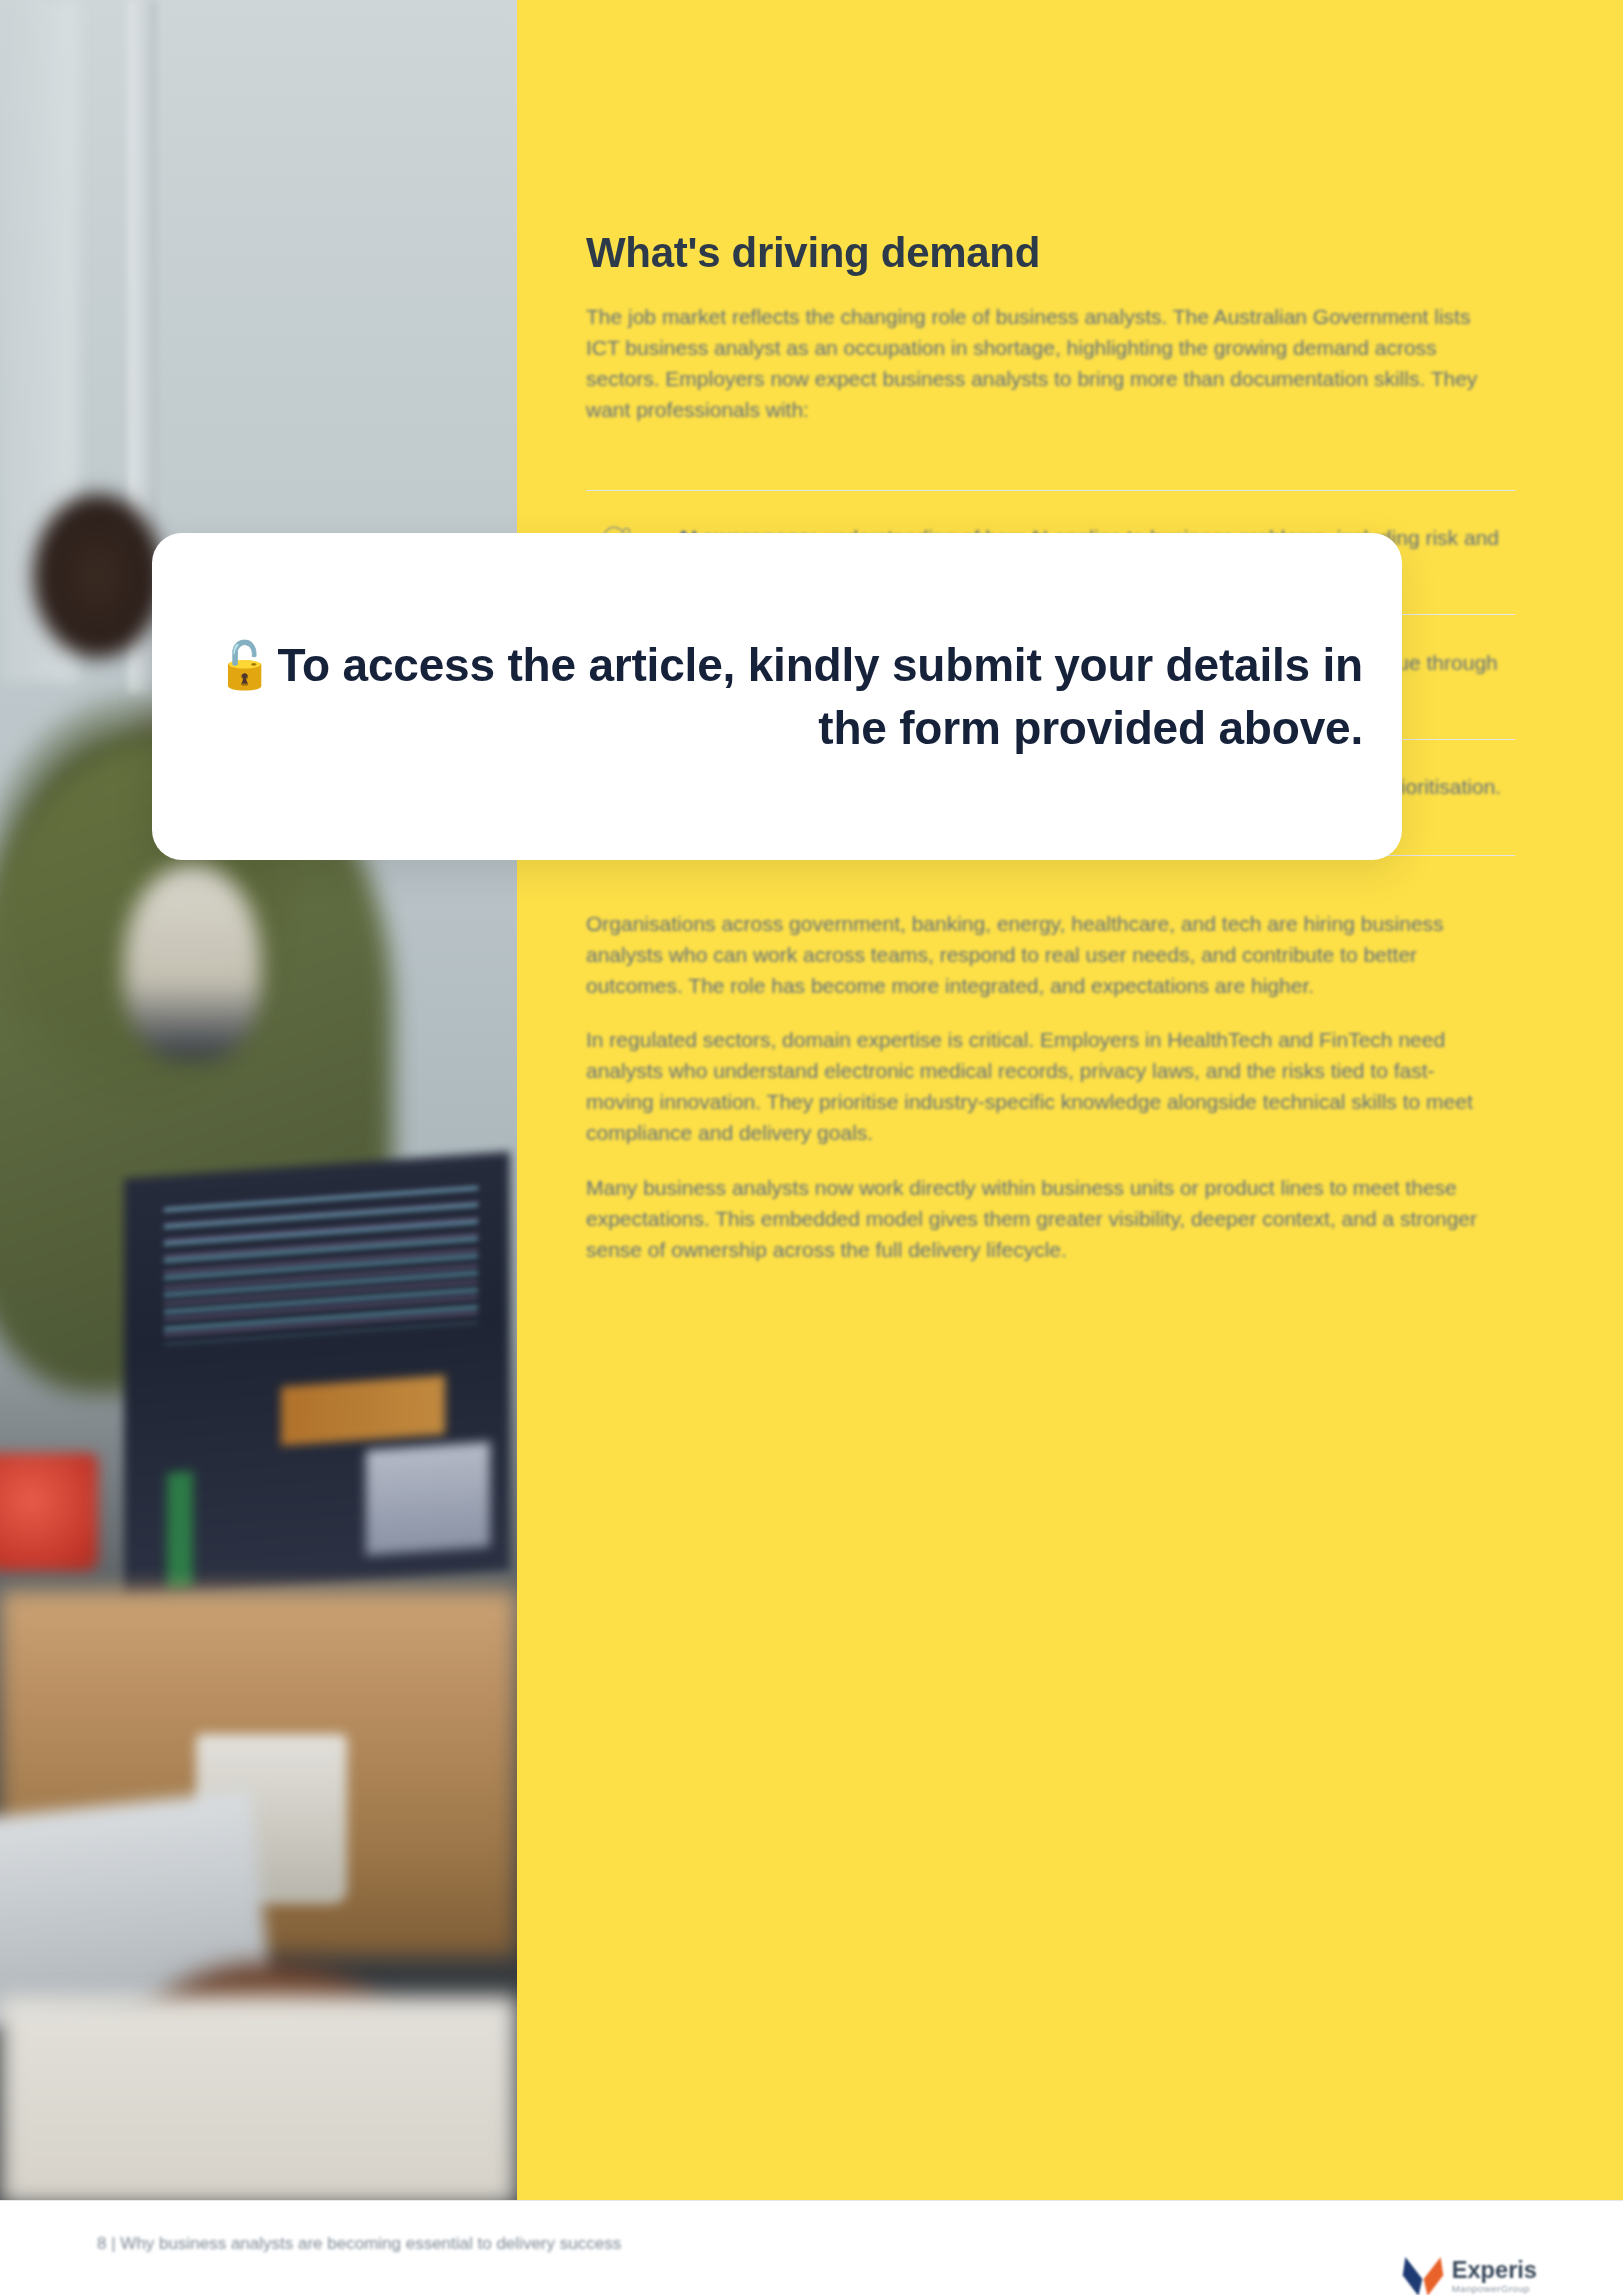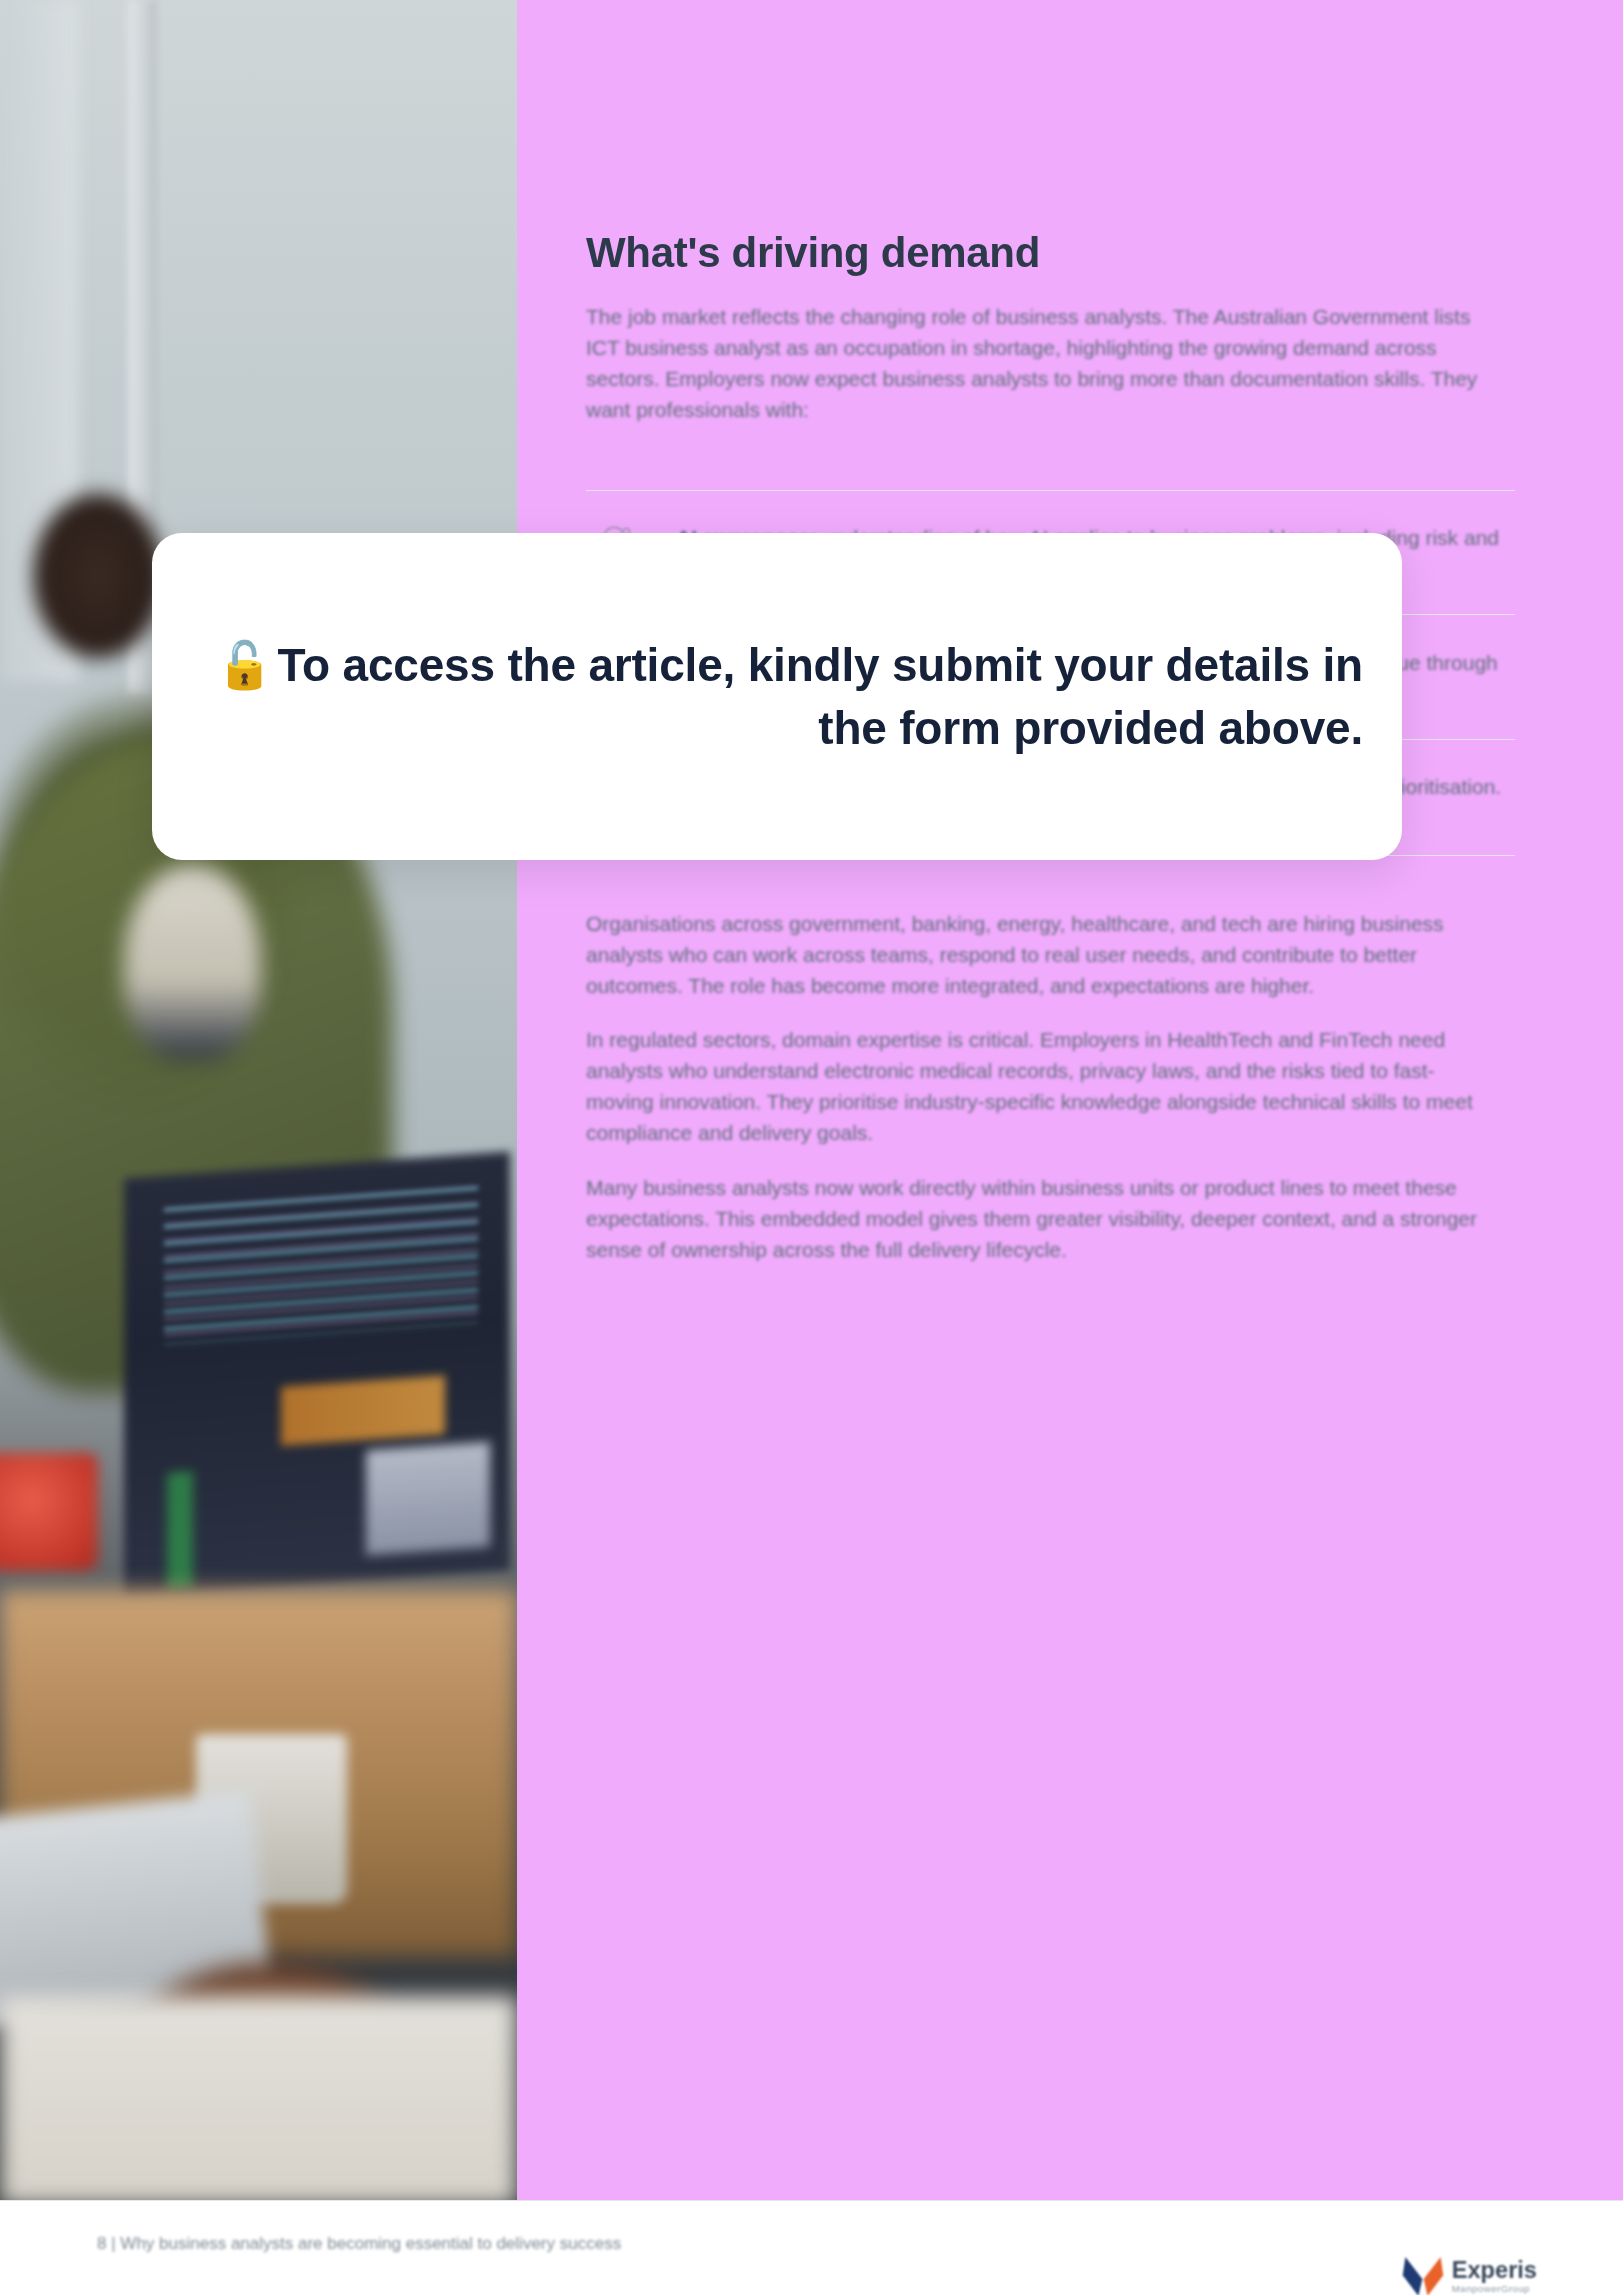--- a/index.html
+++ b/index.html
@@ -12,21 +12,21 @@
     height: 2295px;
     font-family: "Liberation Sans", sans-serif;
     position: relative;
     overflow: hidden;
   }
 
   
   .page {
     position: absolute;
     inset: 0;
-    background: #f0abfc;
+    background: #fde047;
   }
 
   
   .photo-col {
     position: absolute;
     left: 0;
     top: 0;
     width: 517px;
     height: 2200px;
     overflow: hidden;

